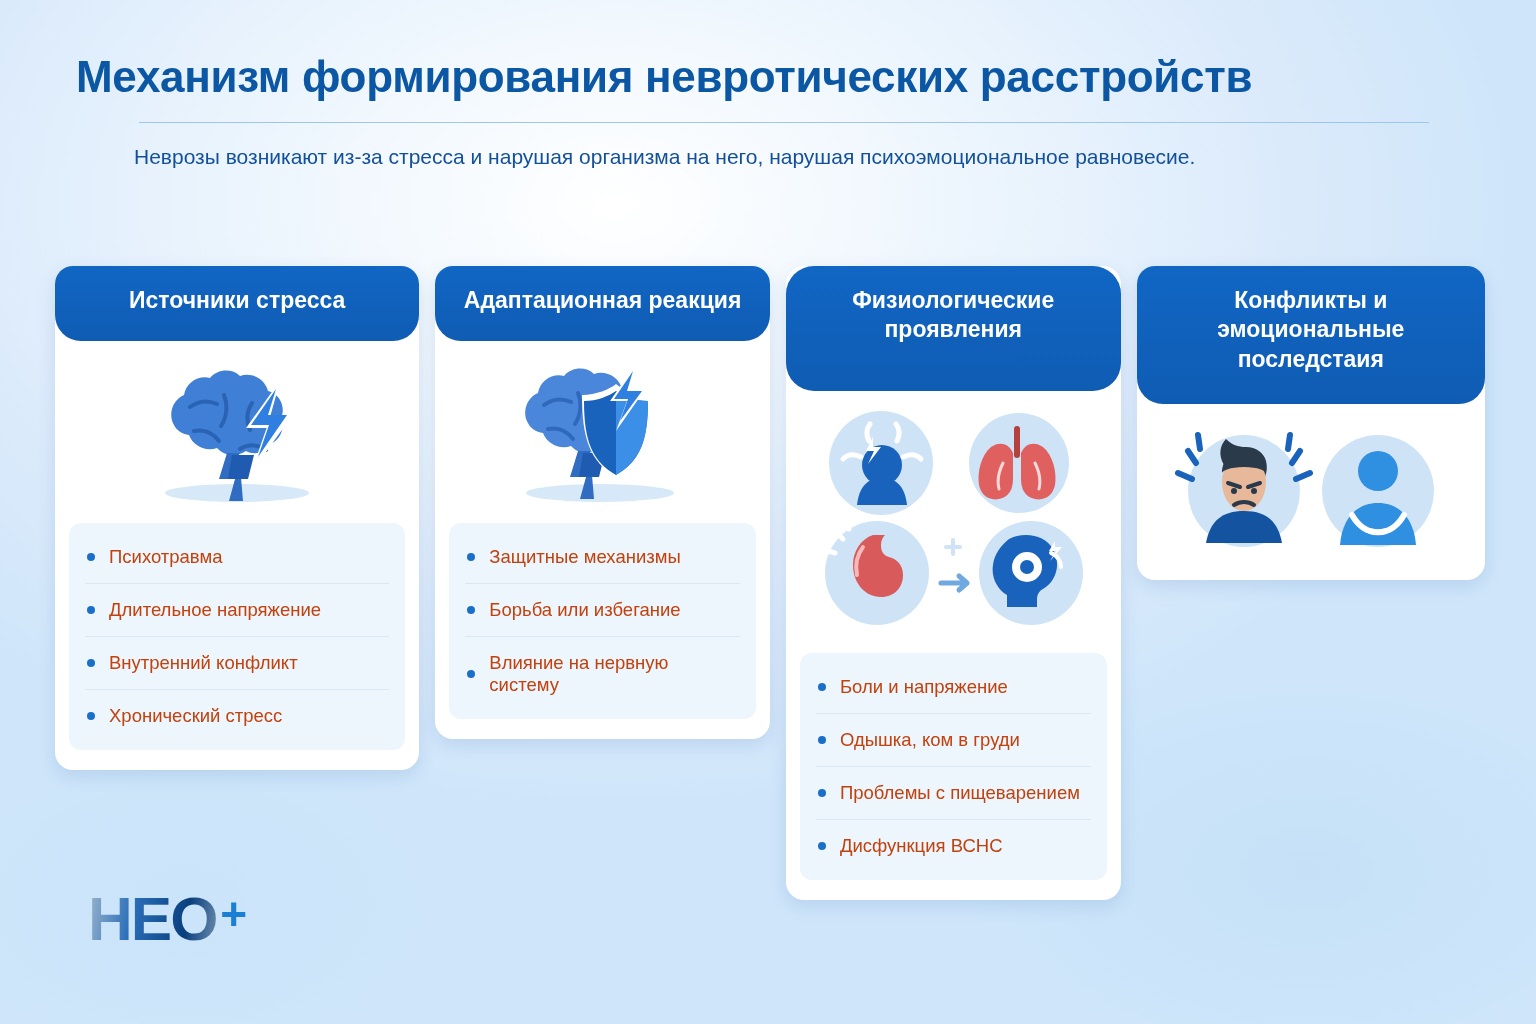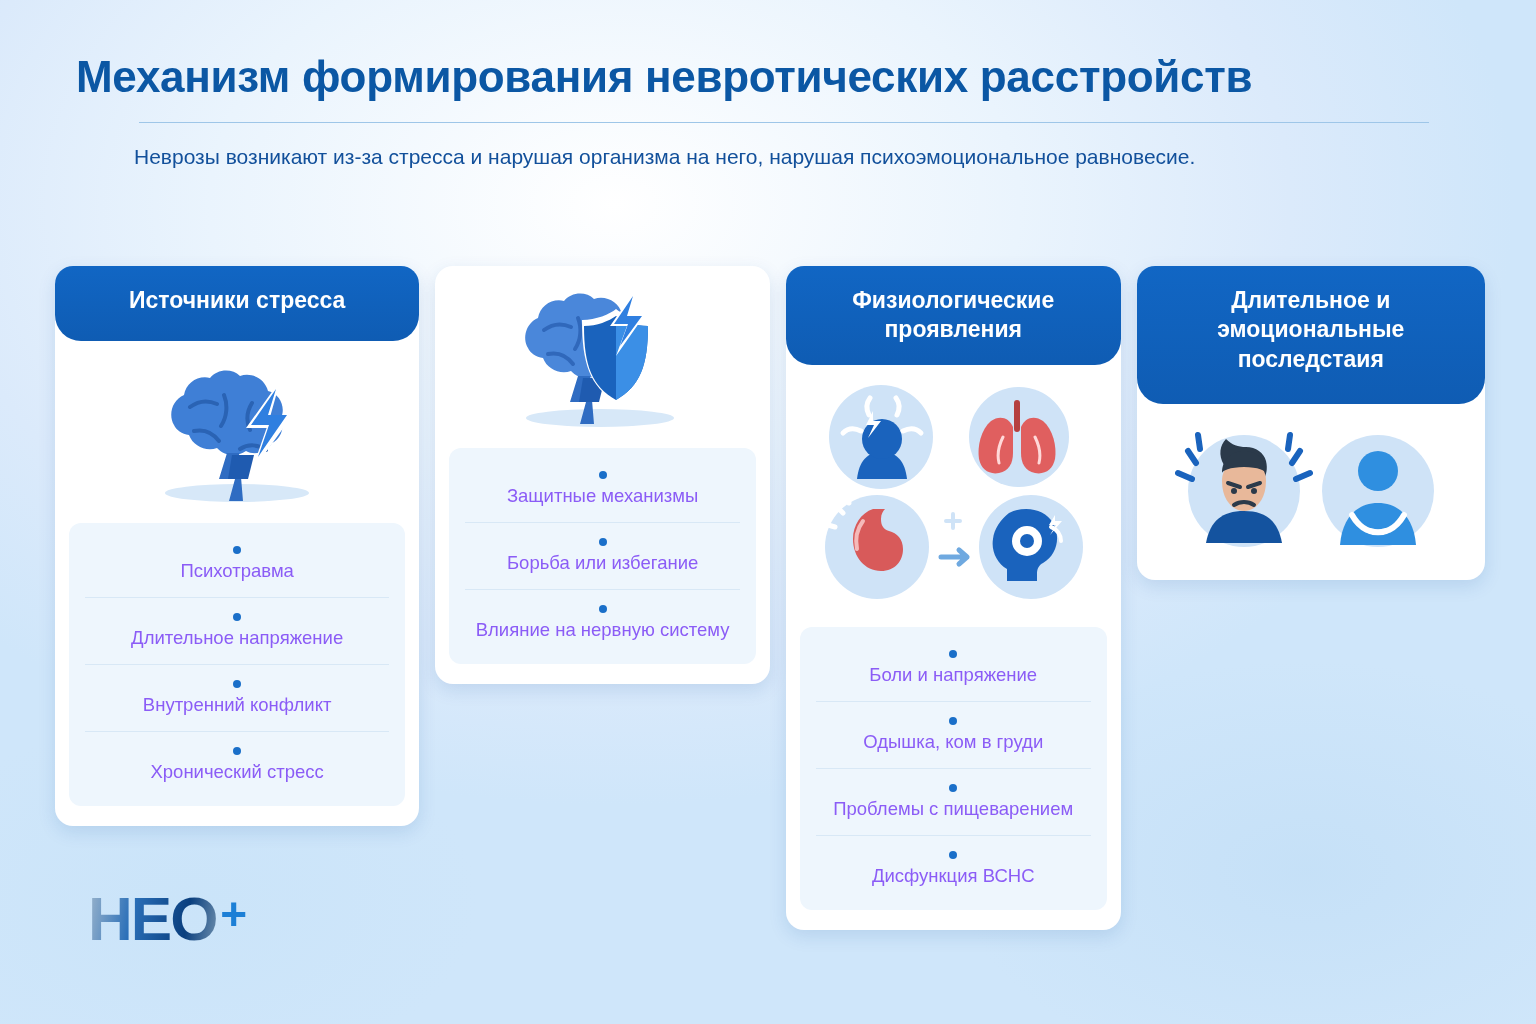--- a/index.html
+++ b/index.html
@@ -86,21 +86,21 @@
     background: linear-gradient(180deg, #1166c4 0%, #0f5cb3 100%);
     color: #ffffff;
     text-align: center;
     font-size: 23px;
     font-weight: bold;
     line-height: 1.28;
     padding: 20px 16px 26px;
     border-bottom-left-radius: 26px;
     border-bottom-right-radius: 26px;
   }
-  .card.c3 .card-head { padding-bottom: 20px; }
+  .card.c3 .card-head { padding-bottom: 46px; border-radius: 28px; }
   .card.c4 .card-head { padding-bottom: 30px; }
 
   .art {
     height: 170px;
     display: flex;
     align-items: center;
     justify-content: center;
     padding: 6px 0 2px;
   }
   .art.tall { height: 250px; flex-direction: column; gap: 4px; }
@@ -108,26 +108,25 @@
 
   .list {
     margin: 4px 14px 20px;
     background: #eef6fd;
     border-radius: 12px;
     padding: 8px 16px;
   }
   .li {
     display: flex;
     align-items: center;
-    gap: 6px;
+    gap: 14px;
     font-size: 18.5px;
-    color: #8b5cf6;
+    color: #c2410c;
     padding: 15px 2px;
     border-bottom: 1px solid #d8e8f6;
-    flex-direction: column;
   }
   .li:last-child { border-bottom: none; }
   .dot {
     width: 8px; height: 8px;
     border-radius: 50%;
     background: #1a6fc9;
     flex: none;
   }
 
   
@@ -196,20 +195,21 @@
             <span>Внутренний конфликт</span>
           </div>
         <div class="li">
             <span class="dot"></span>
             <span>Хронический стресс</span>
           </div>
       </div>
     </div>
 
     <div class="card c2">
+      <div class="card-head">Адаптационная реакция</div>
       <div class="art">
         <svg width="230" height="150" viewBox="0 0 230 150">
           <ellipse cx="112" cy="136" rx="74" ry="9" fill="#d7e8f8"></ellipse>
           <path d="M40 66c-6-10-2-25 10-30 2-12 14-20 26-17 7-9 22-10 30-2 12-4 25 3 28 15 12 3 18 16 13 27 4 9 0 21-9 25-5 9-17 13-26 8-9 6-22 5-29-3-11 4-24-2-28-13-7-1-13-5-15-10z" fill="#4a87da"></path>
           <path d="M56 48c8-6 18-7 27-3M60 72c10-2 19 2 25 10M90 36c4 10 3 22-3 31M106 90c8-5 18-5 26 1M118 44c-5 8-6 18-2 27" stroke="#3068bb" stroke-width="4" fill="none" stroke-linecap="round"></path>
           <path d="M90 94l-8 26h16l-6 22h14l-4-48z" fill="#2f6cc2"></path>
           <path d="M95 96h22l-6 24h-20z" fill="#1f5bb0"></path>
           <path d="M162 38c-14 0-28-6-34-11-6 5-20 11-34 11 0 44 8 66 34 82 26-16 34-38 34-82z" fill="#ffffff"></path>
           <path d="M160 44c-13 0-25-5-32-10-7 5-19 10-32 10 0 40 8 60 32 74 24-14 32-34 32-74z" fill="#1a63bd"></path>
           <path d="M128 34v84c24-14 32-34 32-74-13 0-25-5-32-10z" fill="#3b8fe6"></path>
@@ -282,21 +282,21 @@
             <span>Проблемы с пищеварением</span>
           </div>
         <div class="li">
             <span class="dot"></span>
             <span>Дисфункция ВСНС</span>
           </div>
       </div>
     </div>
 
     <div class="card c4">
-      <div class="card-head">Длительное и эмоциональные последстаия</div>
+      <div class="card-head">Конфликты и эмоциональные последстаия</div>
       <div class="art duo">
         <svg width="290" height="150" viewBox="0 0 290 150">
 
           <circle cx="78" cy="72" r="56" fill="#cfe3f7"></circle>
           <path d="M40 124c4-22 16-32 38-32s34 10 38 32z" fill="#14539f"></path>
           <path d="M58 46c-6-10-4-20 2-26 6 6 12 8 20 8 10 0 18 6 20 14 2 8 0 14-2 18z" fill="#2b3a4a"></path>
           <path d="M56 62c0-14 10-22 22-22s22 8 22 22c0 18-10 30-22 30S56 80 56 62z" fill="#e8b89a"></path>
           <path d="M56 54c0-14 10-22 22-22s22 8 22 22c0-2-8-6-22-6s-22 4-22 6z" fill="#2b3a4a"></path>
           <path d="M62 64l12 4M94 64l-12 4" stroke="#2b3a4a" stroke-width="4" stroke-linecap="round"></path>
           <circle cx="68" cy="72" r="3" fill="#2b3a4a"></circle>

